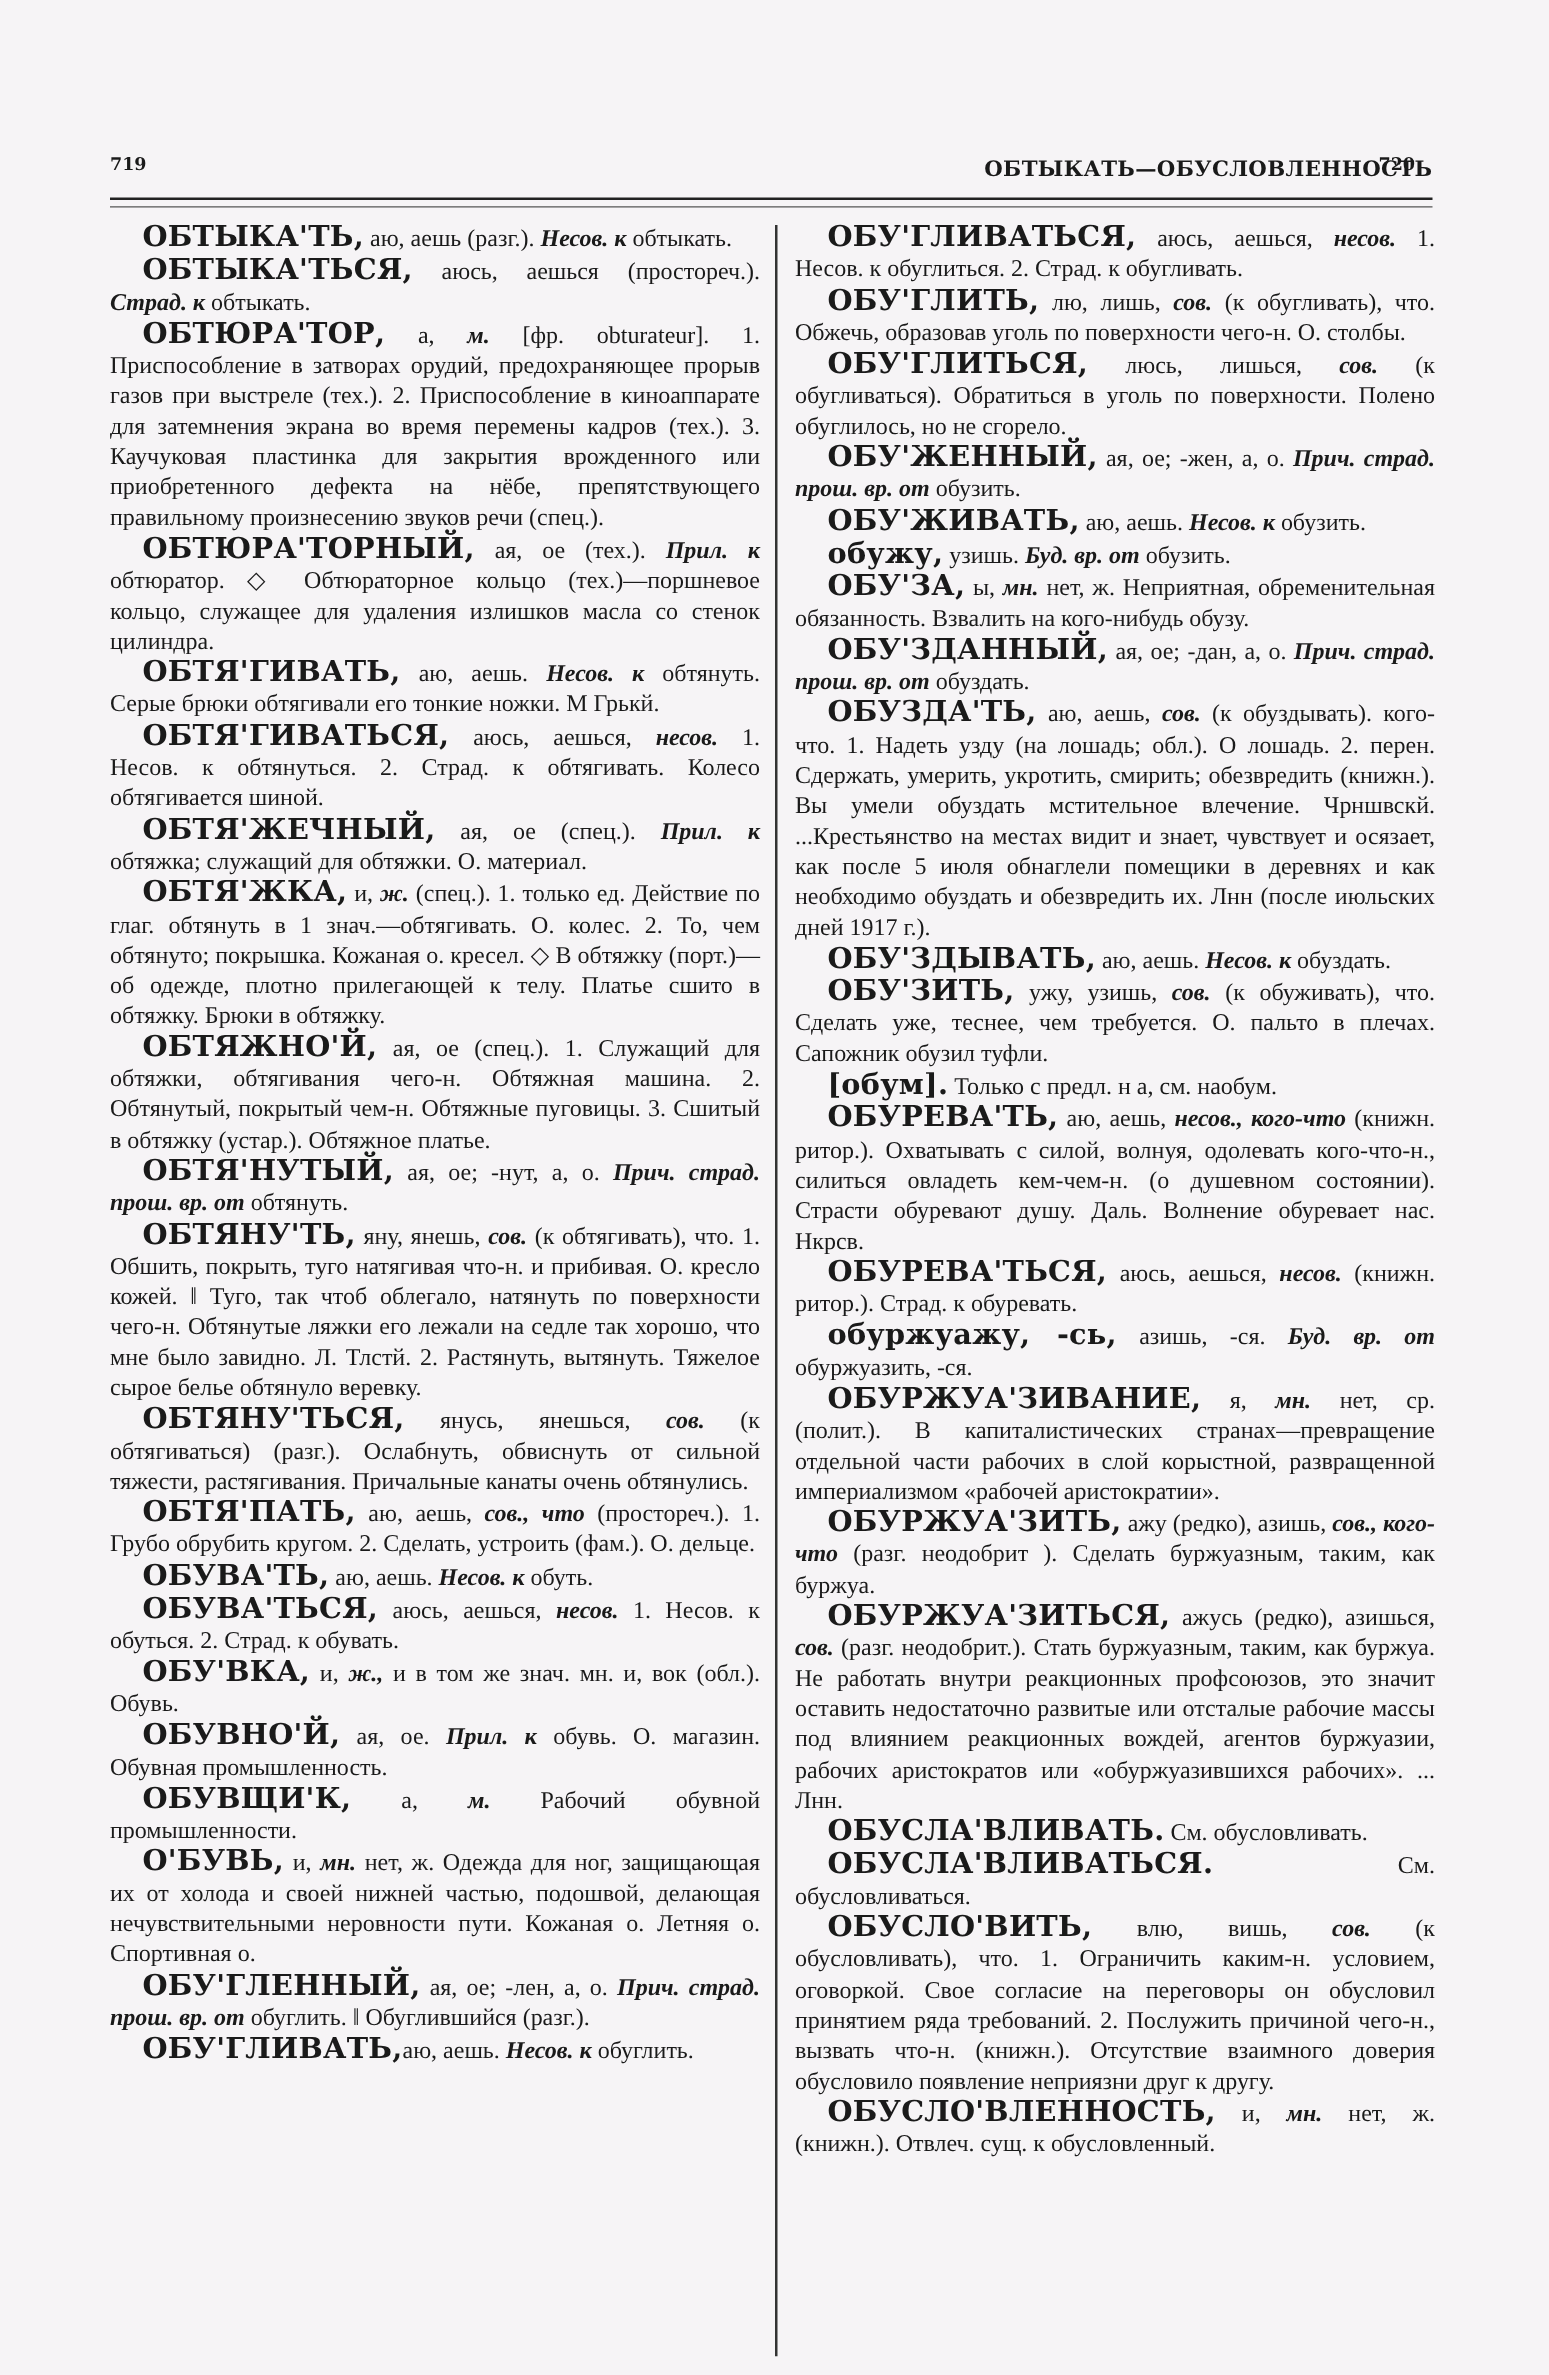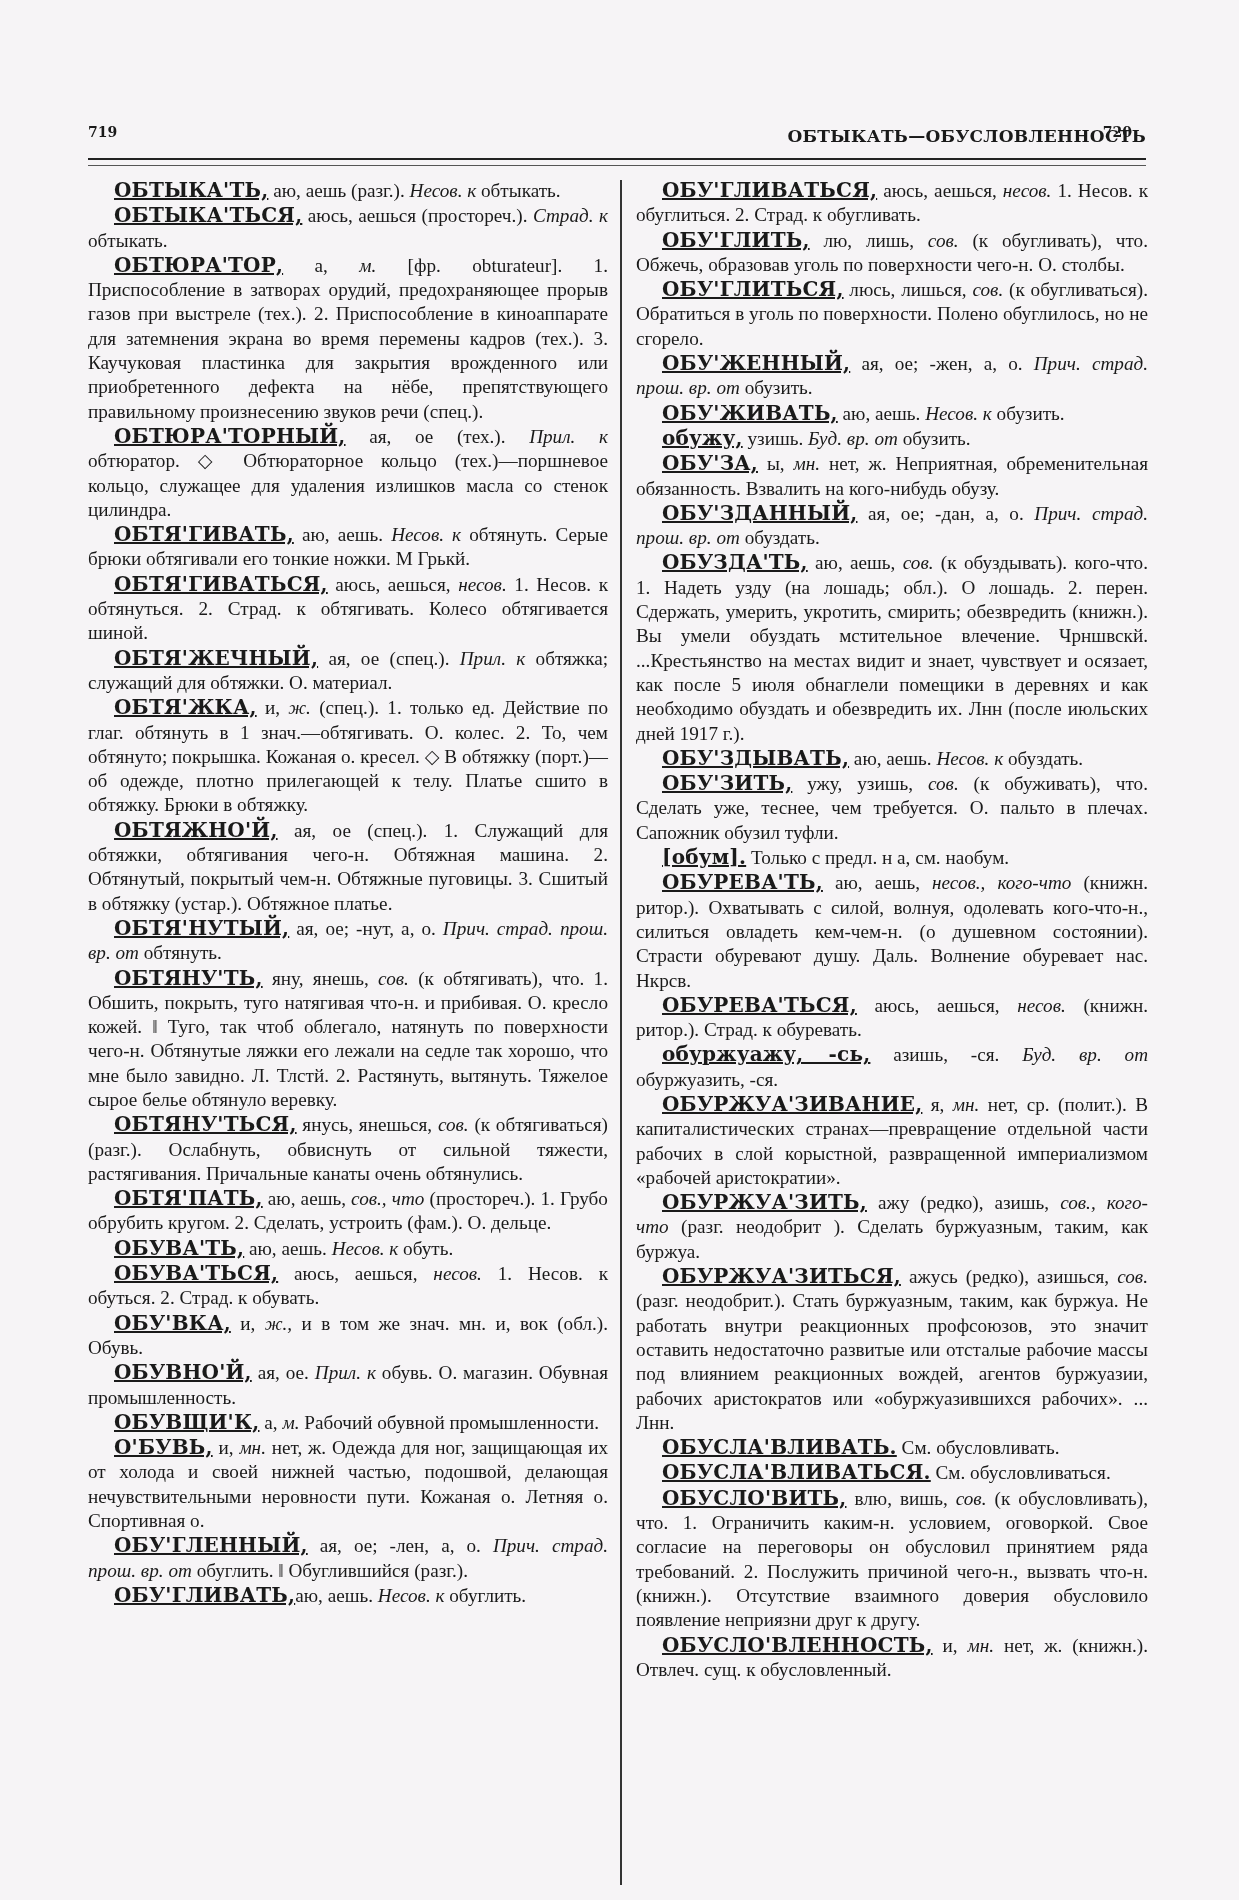--- a/index.html
+++ b/index.html
@@ -26,22 +26,22 @@
     position:absolute; top:178px; width:520px;
     font-size:19.2px; line-height:24.3px; text-align:justify;
     font-family:"Liberation Serif","DejaVu Serif",serif;
   }
   .col-left { left:88px; }
   .col-right { left:636px; width:512px; }
   .divider {
     position:absolute; left:620px; top:180px; width:2px; height:1705px; background:#333;
   }
   .entry { text-indent:26px; margin:0; }
-  .hw { font-weight:bold; font-family:"DejaVu Serif",serif; font-size:20px; letter-spacing:0.2px;text-decoration:underline; }
-  .it { font-style:italic; }
+  .hw { font-weight:bold; font-family:"DejaVu Serif",serif; font-size:23px; letter-spacing:0.2px; }
+  .it { font-style:italic;font-weight:bold; }
 </style>
 </head>
 <body>
 
 <div class="page-header">
   <span class="page-num left">719</span>
   <div class="running-head">ОБТЫКАТЬ—ОБУСЛОВЛЕННОСТЬ</div>
   <span class="page-num right">720</span>
 </div>
 <div class="rule"></div>

